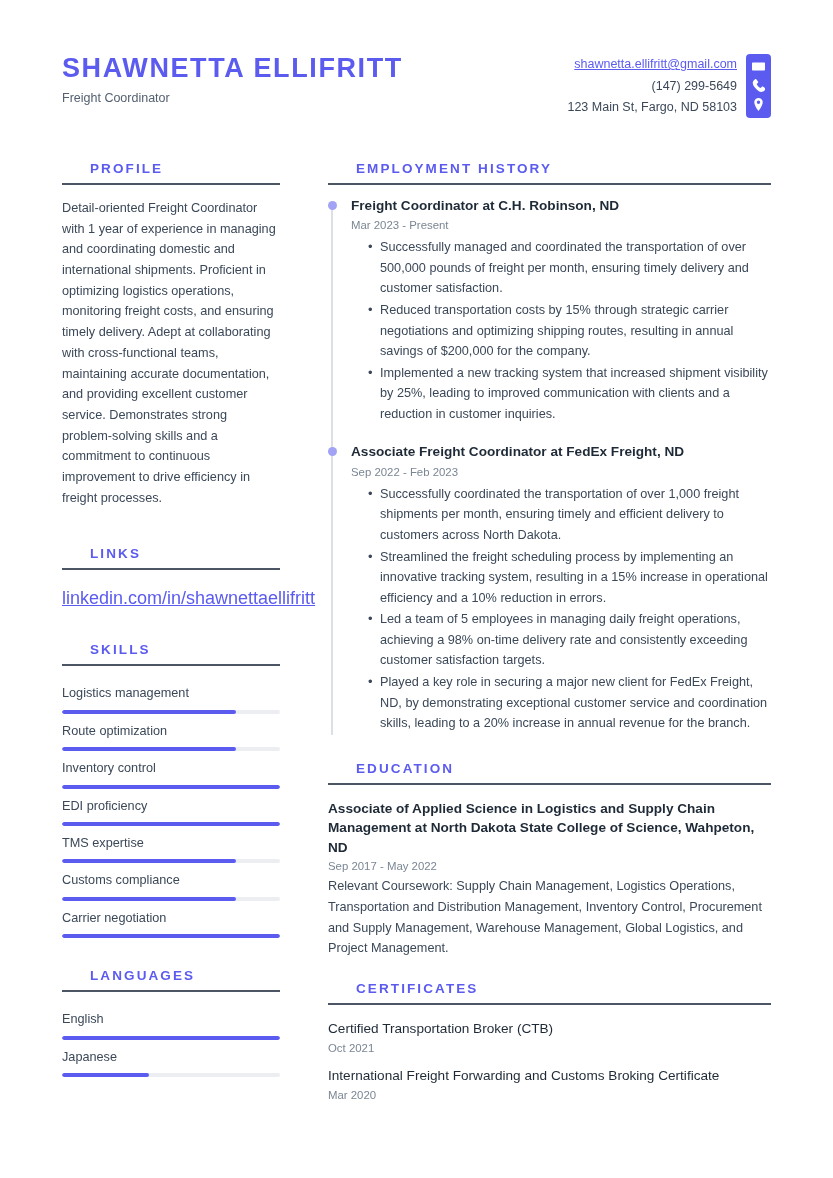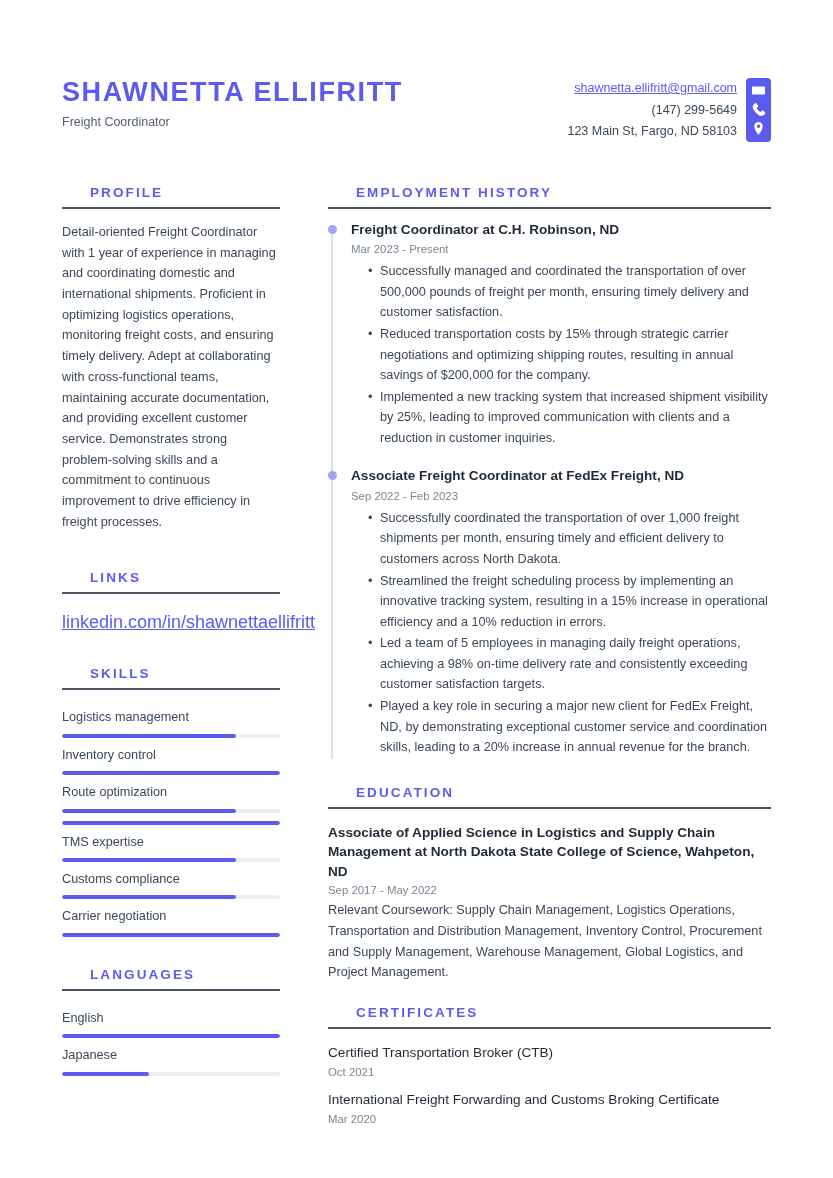--- a/index.html
+++ b/index.html
@@ -21,21 +21,21 @@
     position: relative;
     width: 833px;
     height: 1178px;
     background: #ffffff;
     padding: 0;
   }
 
   
   .header {
     position: relative;
-    padding: 72px 62px 0 62px;
+    padding: 48px 62px 0 62px;
     display: flex;
     justify-content: space-between;
     align-items: flex-start;
   }
 
   .header-left { padding-top: 6px; }
 
   .name {
     font-size: 27px;
     letter-spacing: 1.6px;
@@ -340,32 +340,33 @@
         <div class="sec-head">SKILLS</div>
         <div class="sec-rule"></div>
         <div class="skill-list">
           <div class="skill-row">
             <div class="skill-label">Logistics management</div>
             <div class="bar-track">
               <div class="bar-fill" style="width: 80%;"></div>
             </div>
           </div>
           <div class="skill-row">
+            <div class="skill-label">Route optimization</div>
+            <div class="bar-track">
+              <div class="bar-fill" style="width: 80%;"></div>
+            </div>
+          </div>
+          <div class="skill-row">
             <div class="skill-label">Inventory control</div>
             <div class="bar-track">
               <div class="bar-fill" style="width: 100%;"></div>
             </div>
           </div>
           <div class="skill-row">
-            <div class="skill-label">Route optimization</div>
-            <div class="bar-track">
-              <div class="bar-fill" style="width: 80%;"></div>
-            </div>
-          </div>
-          <div class="skill-row">
+            <div class="skill-label">EDI proficiency</div>
             <div class="bar-track">
               <div class="bar-fill" style="width: 100%;"></div>
             </div>
           </div>
           <div class="skill-row">
             <div class="skill-label">TMS expertise</div>
             <div class="bar-track">
               <div class="bar-fill" style="width: 80%;"></div>
             </div>
           </div>

